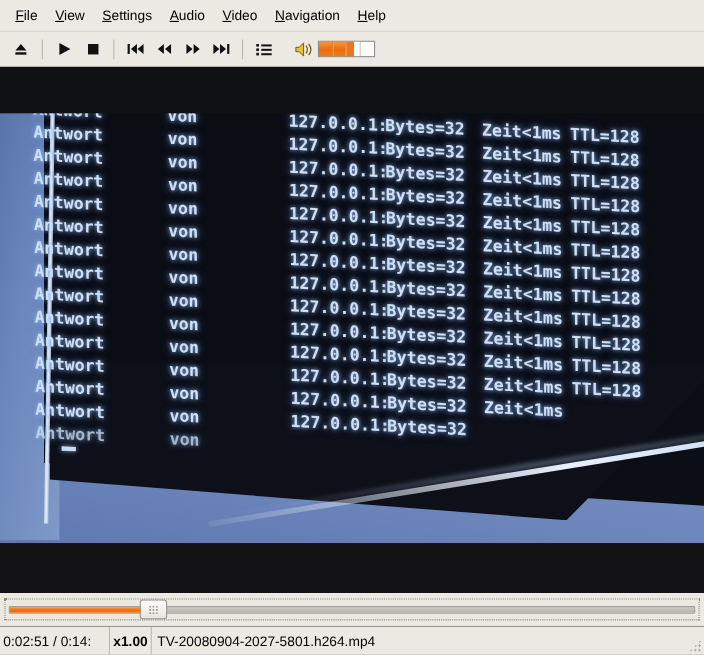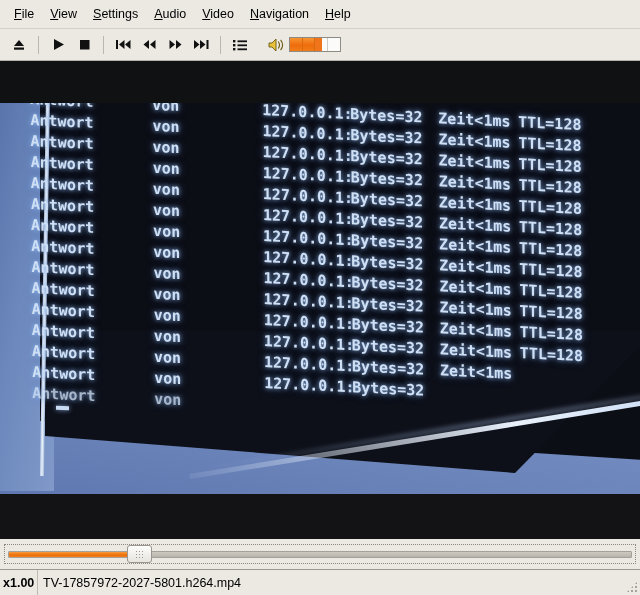--- a/index.html
+++ b/index.html
@@ -455,18 +455,19 @@
       <div class="seek-track">
         <div class="seek-fill"></div>
         <div class="seek-handle">
           <div class="grip"></div>
         </div>
       </div>
     </div>
   </div>
 
   <div class="statusbar">
+    <div class="sb-cell sb-time">0:02:51 / 0:14:</div>
     <div class="sb-cell sb-rate">x1.00</div>
-    <div class="sb-cell sb-file">TV-17857972-2027-5801.h264.mp4</div>
+    <div class="sb-cell sb-file">TV-20080904-2027-5801.h264.mp4</div>
     <div class="resize-grip"></div>
   </div>
 
 </div>
 
 </body></html>

